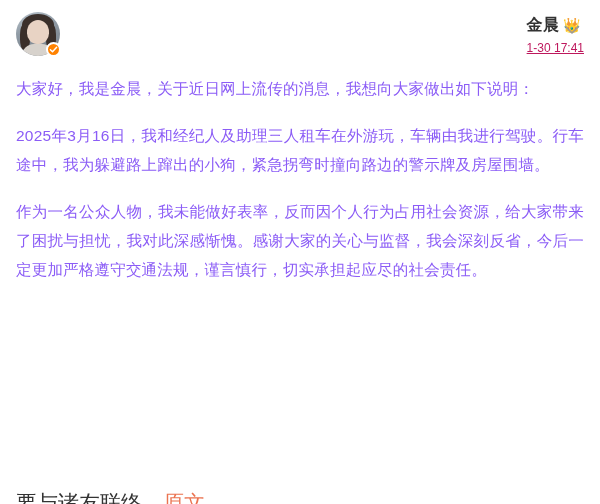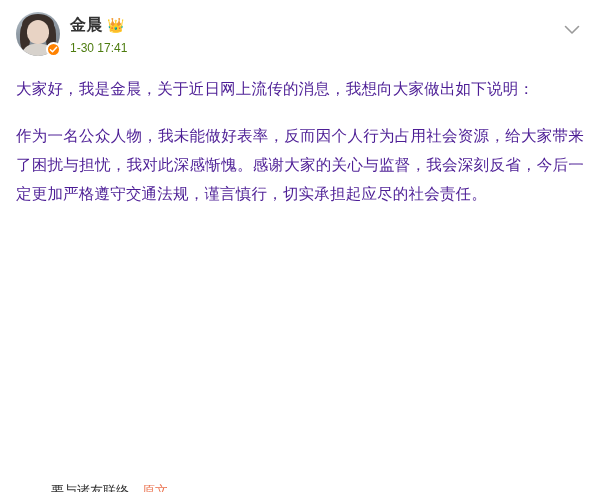--- a/index.html
+++ b/index.html
@@ -20,20 +20,21 @@
     background: #ffffff;
     box-sizing: border-box;
     padding: 10px 16px 0 16px;
   }
   .header {
     display: flex;
     align-items: flex-start;
     padding: 2px 0 0 0;
     position: relative;
     height: 52px;
+    justify-content: space-between;
   }
   .avatar-wrap {
     position: relative;
     width: 44px;
     height: 44px;
     flex: 0 0 44px;
     margin-right: 10px;
   }
   .avatar {
     width: 44px;
@@ -123,60 +124,60 @@
     letter-spacing: 0.5px;
     line-height: 22px;
   }
   .crown-icon {
     font-size: 14px;
     line-height: 1;
     color: #e8ab3a;
   }
   .time {
     font-size: 12px;
-    color: #4d7c0f;
+    color: #be185d;
     line-height: 18px;
     margin-top: 3px;
+    text-decoration: underline;
   }
   .chevron {
     position: absolute;
     right: 0px;
     top: 8px;
     width: 24px;
     height: 24px;
     display: flex;
     align-items: center;
     justify-content: center;
     cursor: pointer;
   }
   .content {
     padding: 10px 0 0 0;
   }
   .content p {
     margin: 0 0 18px 0;
     font-size: 15.5px;
     line-height: 29px;
-    color: #4c1d95;
+    color: #8b5cf6;
     letter-spacing: 0.2px;
     text-align: justify;
   }
   .content p:last-child {
     margin-bottom: 0;
   }
   .footer-cut {
     position: absolute;
     left: 16px;
     right: 16px;
-    bottom: 12px;
+    bottom: 0;
     height: 16px;
     overflow: hidden;
-    font-size: 13px;
+    font-size: 21px;
     line-height: 29px;
     color: #333333;
-    margin-left: 35px;
   }
   .footer-cut .linkish {
     color: #eb7350;
   }
 </style>
 </head>
 <body>
 
 <div class="post">
 
@@ -207,20 +208,21 @@
 
     <div class="chevron">
       <svg width="16" height="10" viewBox="0 0 16 10" aria-hidden="true">
         <path d="M1.5 1.5 L8 8 L14.5 1.5" stroke="#9a9a9a" stroke-width="1.6" fill="none" stroke-linecap="round" stroke-linejoin="round"></path>
       </svg>
     </div>
   </div>
 
   <div class="content">
     <p>大家好，我是金晨，关于近日网上流传的消息，我想向大家做出如下说明：</p>
+    <p>2025年3月16日，我和经纪人及助理三人租车在外游玩，车辆由我进行驾驶。行车途中，我为躲避路上蹿出的小狗，紧急拐弯时撞向路边的警示牌及房屋围墙。</p>
     <p>作为一名公众人物，我未能做好表率，反而因个人行为占用社会资源，给大家带来了困扰与担忧，我对此深感惭愧。感谢大家的关心与监督，我会深刻反省，今后一定更加严格遵守交通法规，谨言慎行，切实承担起应尽的社会责任。</p>
   </div>
 
   <div class="footer-cut">
     <span>要与诸友联络，</span><span class="linkish">原文</span>
   </div>
 
 </div>
 
 </body></html>

